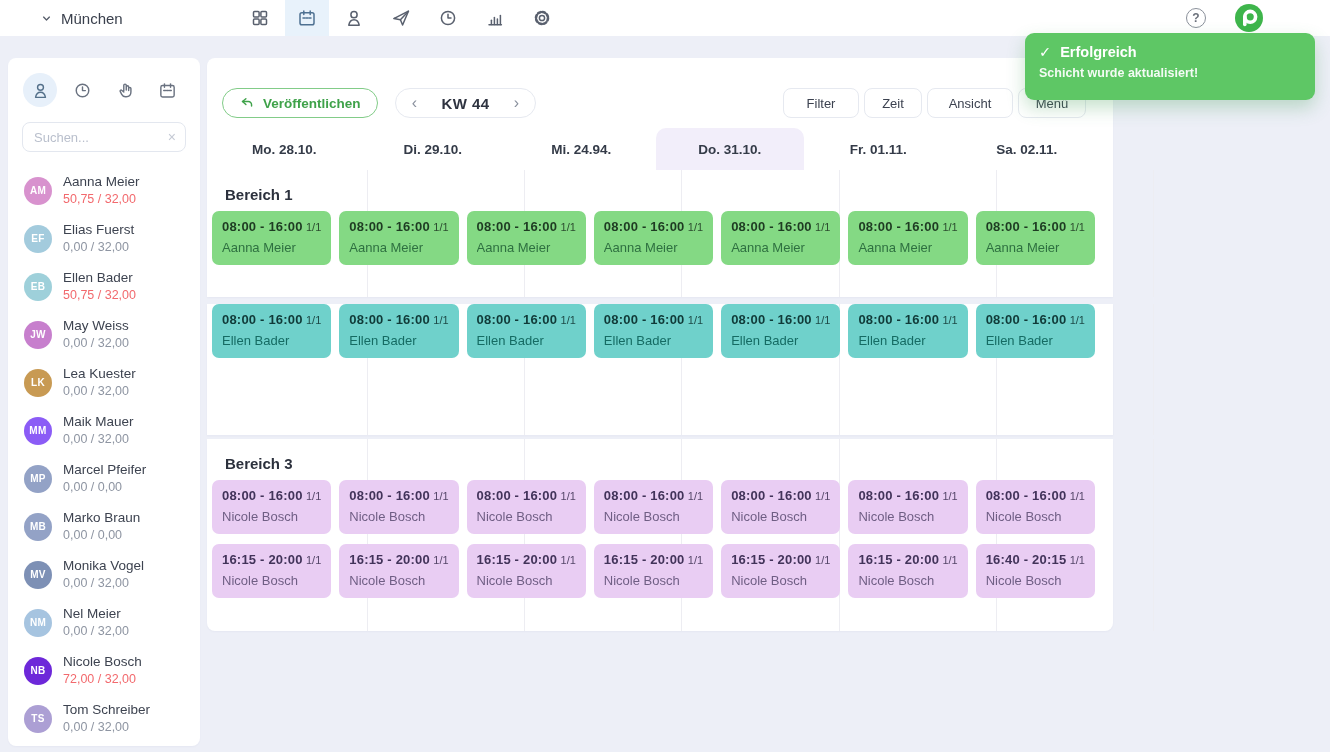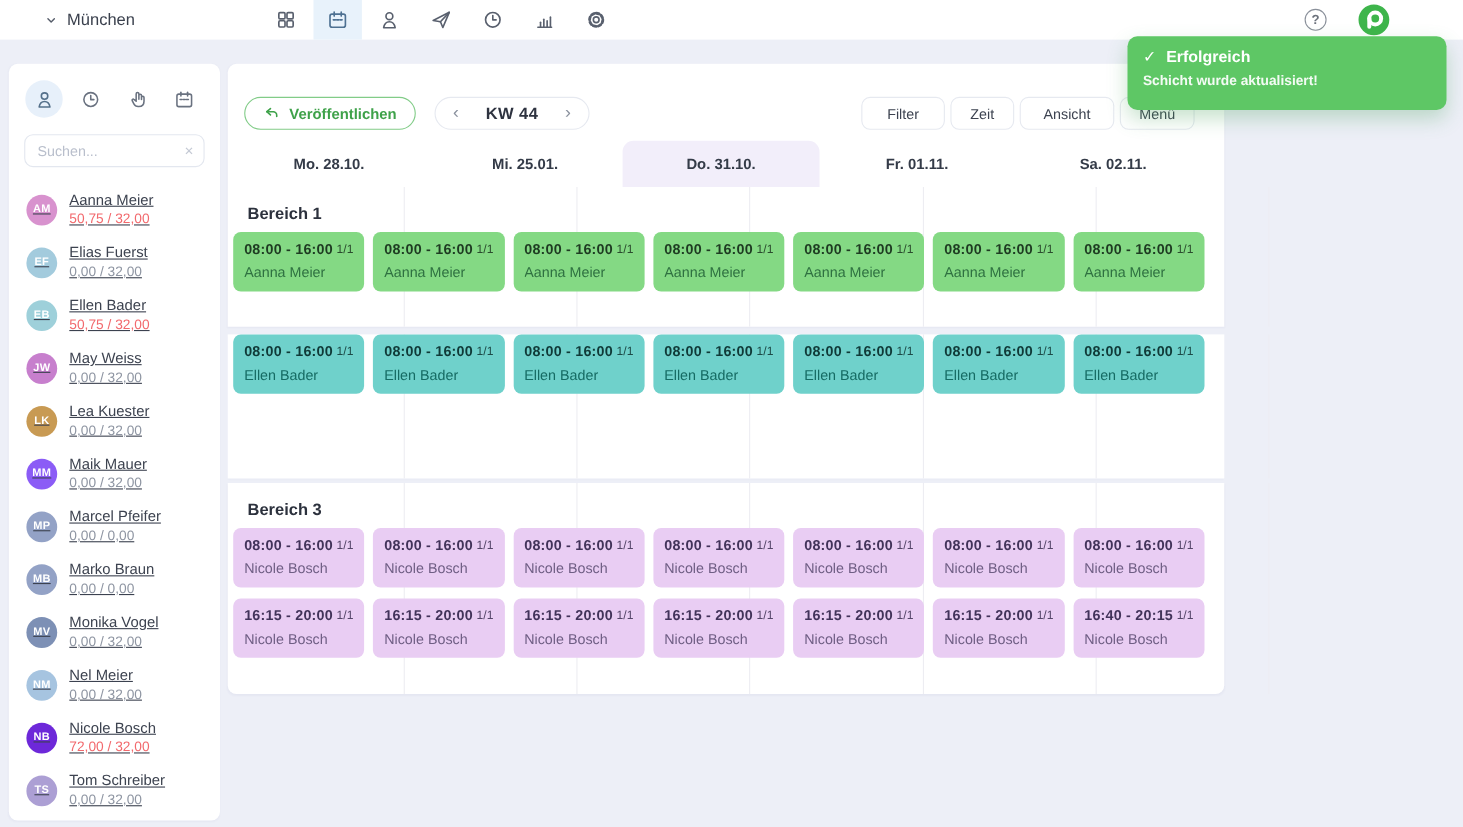--- a/index.html
+++ b/index.html
@@ -35,21 +35,21 @@
     box-shadow:0 1px 2px rgba(40,60,120,.04);}
   .side-tabs{display:flex;justify-content:space-between;padding:15px 15px 0;}
   .side-tab{width:34px;height:34px;border-radius:50%;display:flex;align-items:center;justify-content:center;
     color:#6a7280;cursor:pointer;}
   .side-tab.active{background:#e7f0fa;color:#54708a;}
   .search-wrap{position:relative;margin:15px 14px 0;}
   .search-wrap input{width:100%;height:30px;box-sizing:border-box;border:1px solid #e3e7ef;border-radius:8px;
     padding:0 26px 0 11px;font-size:13px;color:#4a505c;outline:none;font-family:inherit;background:#fff;}
   .search-wrap input::placeholder{color:#b9bfcc;}
   .clear{position:absolute;right:10px;top:6px;color:#c4c9d4;font-size:14px;cursor:pointer;line-height:18px;}
-  .emp-list{margin-top:22px;text-decoration:underline;}
+  .emp-list{margin-top:22px;}
   .emp{display:flex;align-items:center;gap:11px;padding:0 8px 0 16px;margin-bottom:15px;cursor:pointer;}
   .avatar{width:28px;height:28px;border-radius:50%;flex:none;display:flex;align-items:center;justify-content:center;
     color:#fff;font-size:10px;font-weight:700;letter-spacing:.3px;}
   .emp-name{font-size:13.5px;color:#3d4350;line-height:16px;}
   .emp-hours{font-size:12.5px;color:#8e95a2;line-height:16px;margin-top:1px;}
   .emp-hours.alert{color:#f2696d;}
 
   
   .main{position:absolute;left:207px;top:58px;width:1115px;}
   .block{position:relative;width:906px;background:#fff;box-sizing:border-box;
@@ -328,21 +328,22 @@
       </div>
       <div class="head-actions" id="headActions">
           <button class="act-btn" style="width: 76px;">Filter</button>
           <button class="act-btn" style="width: 58px;">Zeit</button>
           <button class="act-btn" style="width: 86px;">Ansicht</button>
           <button class="act-btn" style="width: 68px;">Menü</button>
         </div>
     </div>
     <div class="day-header" id="dayHeader">
         <div class="day-cell">Mo. 28.10.</div>
-        <div class="day-cell">Mi. 25.01.</div>
+        <div class="day-cell">Di. 29.10.</div>
+        <div class="day-cell">Mi. 24.94.</div>
         <div class="day-cell selected" style="background: rgb(242, 238, 250);">Do. 31.10.</div>
         <div class="day-cell">Fr. 01.11.</div>
         <div class="day-cell">Sa. 02.11.</div>
       </div>
   <div>
         <div class="section-title">Bereich 1</div>
         <div class="shift-row">
           <div class="cardslot">
             <div class="card" style="background: rgb(132, 217, 132);">
               <div class="card-l1">

